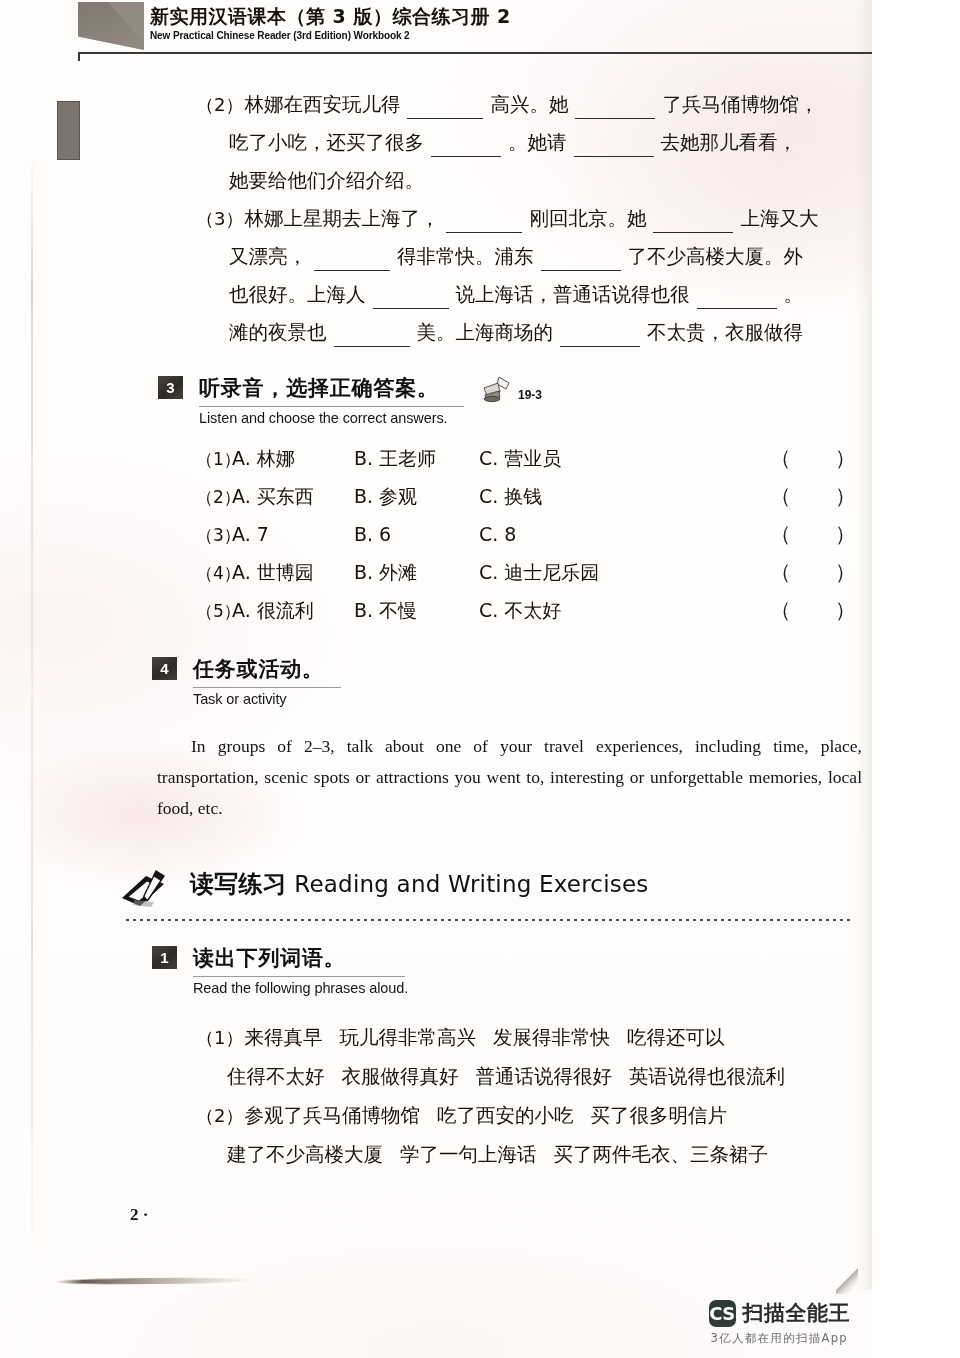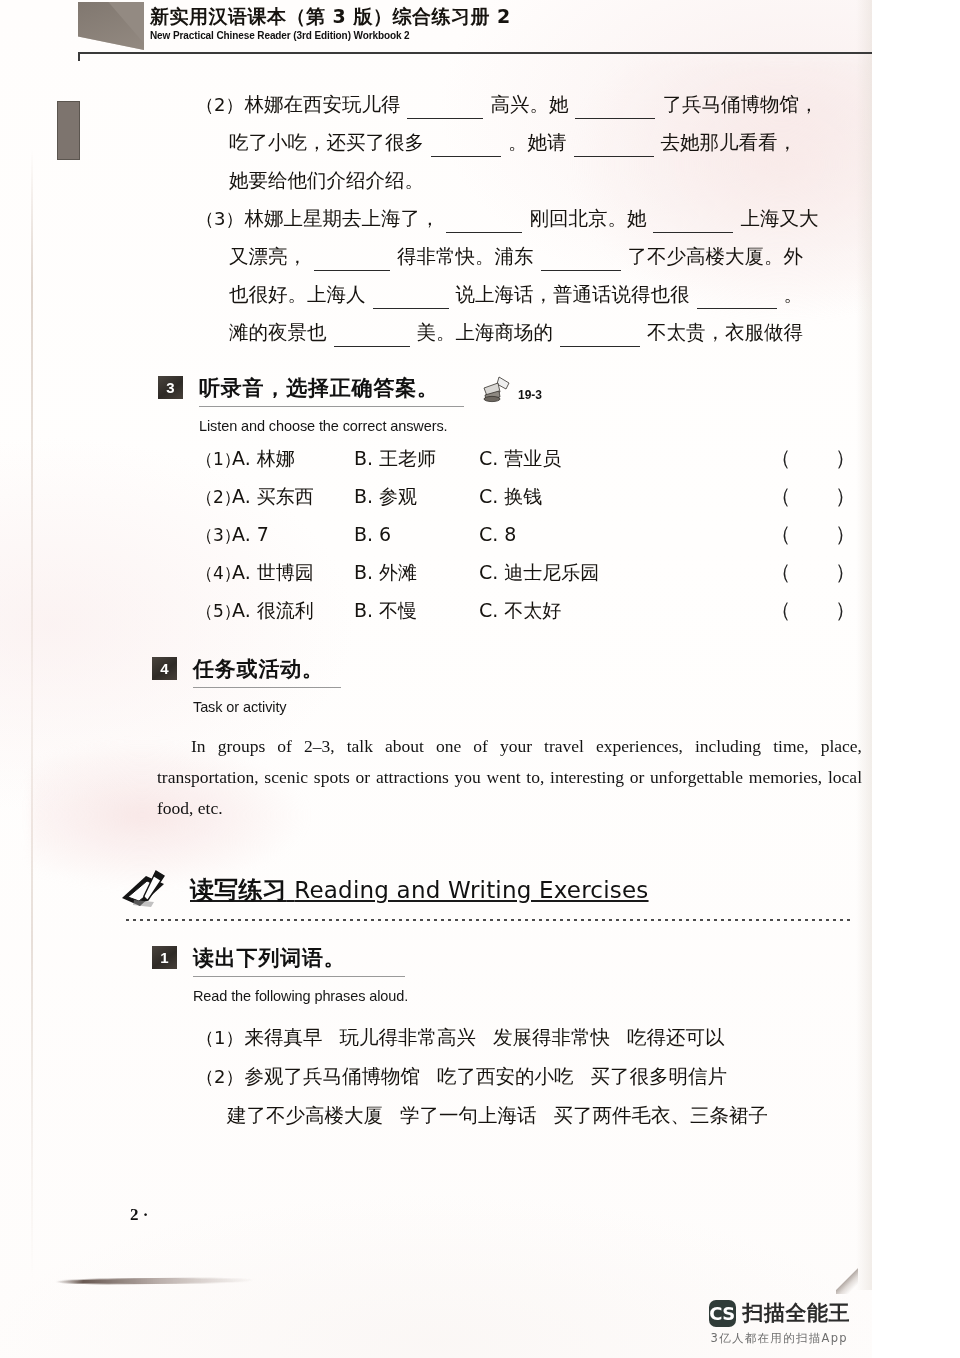--- a/index.html
+++ b/index.html
@@ -192,21 +192,21 @@
     white-space: nowrap;
   }
   .ex-underline {
     height: 1.4px;
     background: #9a9a9a;
     margin-top: 1px;
   }
   .ex-en {
     font-size: 14.5px;
     color: #161616;
-    margin-top: 11px;
+    margin-top: 3px;
     white-space: nowrap;
     letter-spacing: -0.1px;
   }
 
   
   .audio-group {
     position: absolute;
     display: flex;
     align-items: center;
   }
@@ -255,22 +255,20 @@
   }
 
   
   .section {
     position: absolute;
     left: 120px; top: 868px;
     width: 730px;
   }
   .section-head {
     display: flex;
-    align-items: center;
-    text-decoration: underline;
   }
   .section-icon {
     width: 62px; height: 44px;
     position: relative;
     flex: 0 0 auto;
   }
   .section-title {
     margin-left: 8px;
     font-size: 24px;
     font-weight: bold;
@@ -544,20 +542,21 @@
       <div class="ex-titles">
         <div class="ex-cn cn">读出下列词语。</div>
         <div class="ex-underline" style="width:212px;"></div>
         <div class="ex-en">Read the following phrases aloud.</div>
       </div>
     </div>
   </div>
 
   <div class="phrases">
       <div class="ph-row cn"><span class="q-num">（1）</span><span>来得真早</span><span class="ph-gap"></span><span>玩儿得非常高兴</span><span class="ph-gap"></span><span>发展得非常快</span><span class="ph-gap"></span><span>吃得还可以</span></div>
+      <div class="ph-row cn ph-indent"><span>住得不太好</span><span class="ph-gap"></span><span>衣服做得真好</span><span class="ph-gap"></span><span>普通话说得很好</span><span class="ph-gap"></span><span>英语说得也很流利</span></div>
       <div class="ph-row cn"><span class="q-num">（2）</span><span>参观了兵马俑博物馆</span><span class="ph-gap"></span><span>吃了西安的小吃</span><span class="ph-gap"></span><span>买了很多明信片</span></div>
       <div class="ph-row cn ph-indent"><span>建了不少高楼大厦</span><span class="ph-gap"></span><span>学了一句上海话</span><span class="ph-gap"></span><span>买了两件毛衣、三条裙子</span></div>
     </div>
 
   <div class="page-num">2 ·</div>
 
   <div class="edge-curve"></div>
   <div class="corner-fold"></div>
 
   <div class="watermark">

